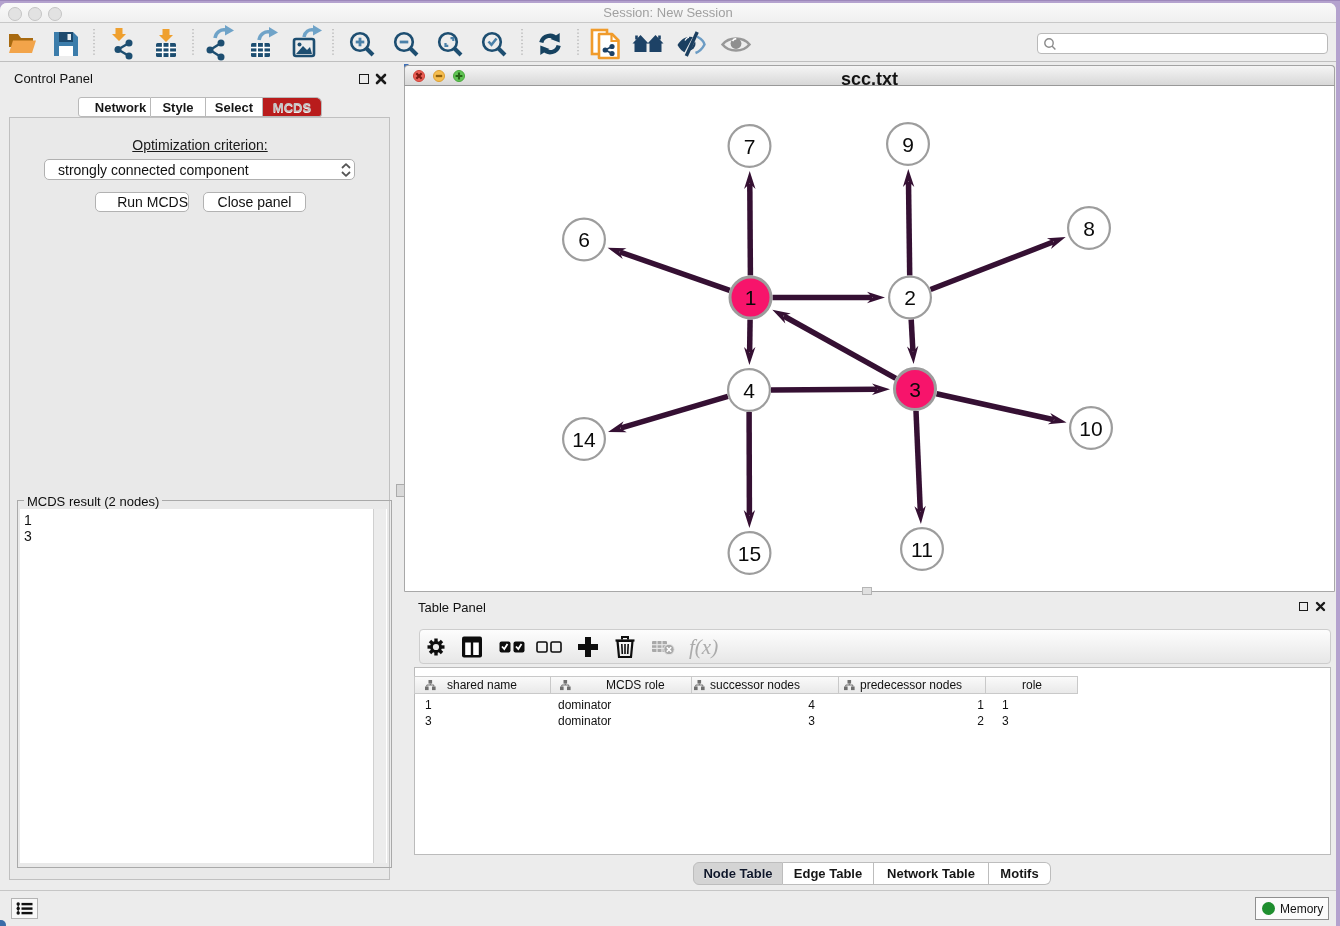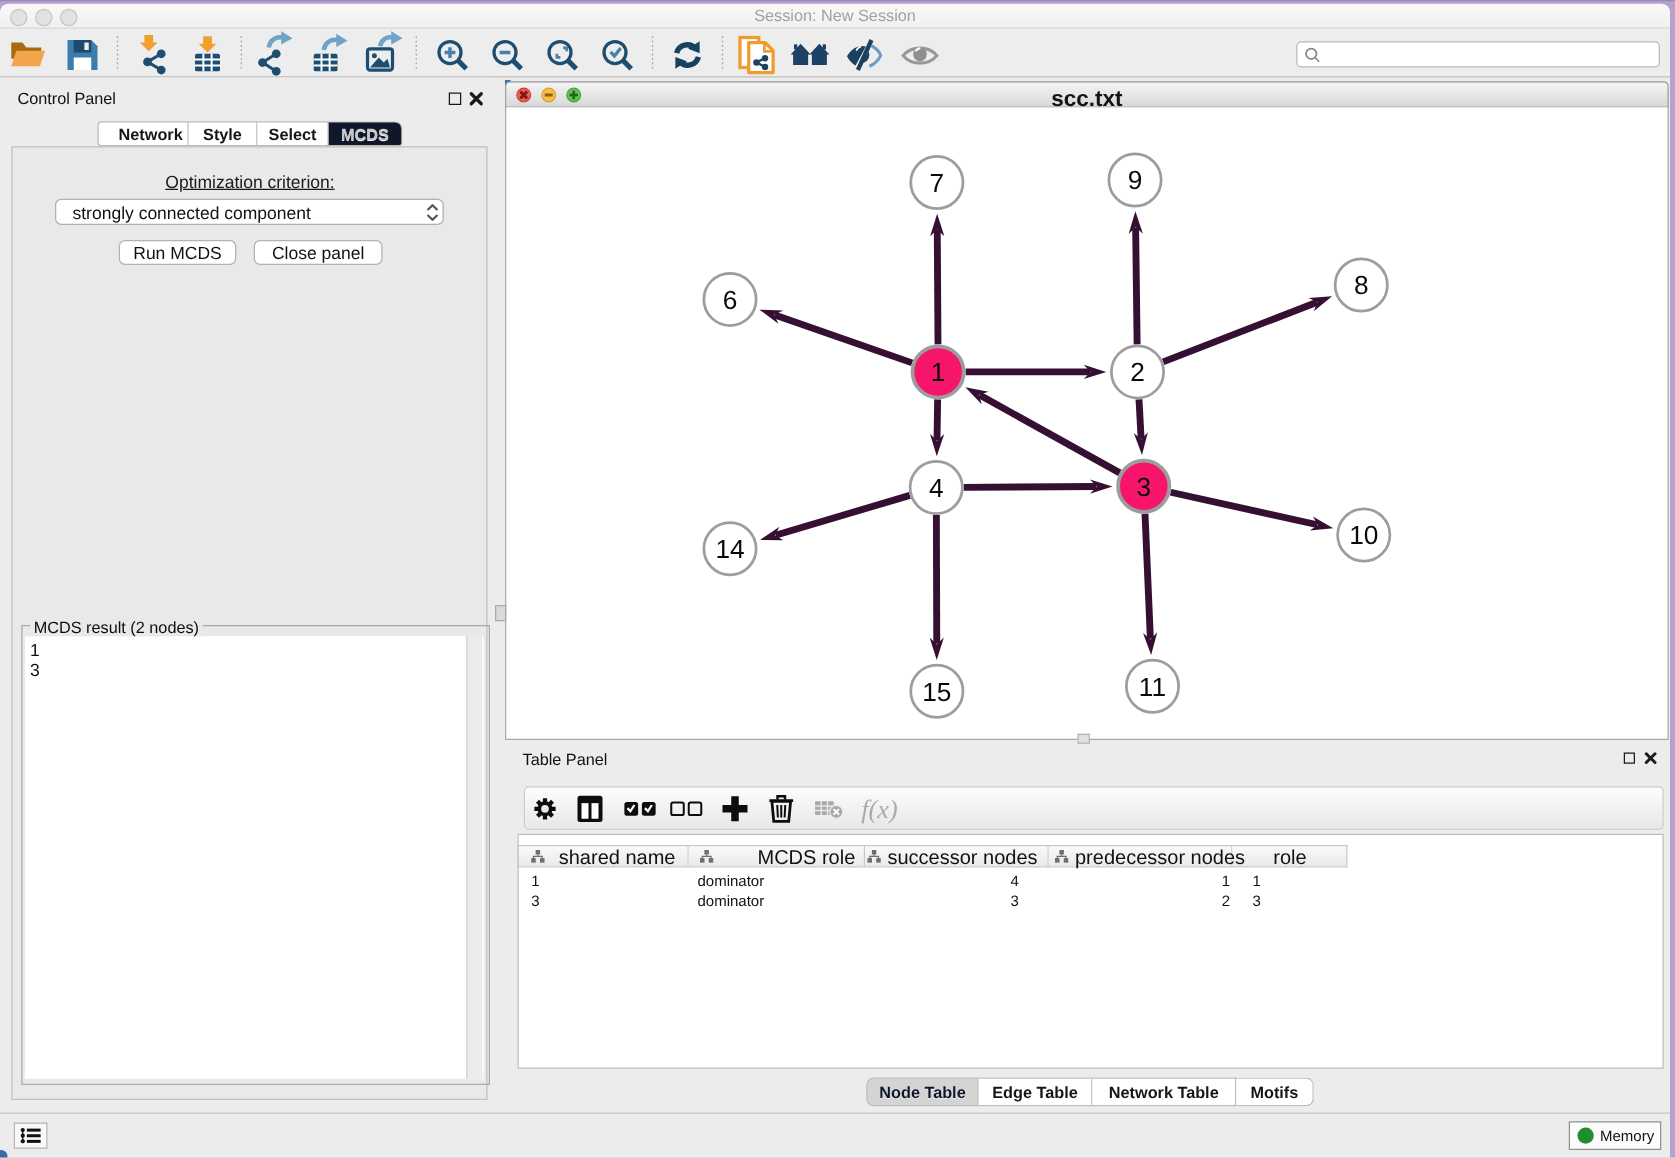--- a/index.html
+++ b/index.html
@@ -36,21 +36,21 @@
 #nettext{left:404px;top:69px;width:931px;text-align:center;font-size:18px;color:#141414;font-weight:bold;}
 .mac{width:12px;height:12px;border-radius:50%;top:70px;box-sizing:border-box;}
 #tpanel{left:404px;top:597px;width:931px;height:291px;background:#ececec;}
 #tptitle{left:418px;top:600px;font-size:13px;color:#111;}
 #ttoolbar{left:419px;top:629px;width:912px;height:35px;background:linear-gradient(#fdfdfd,#e7e7e7);
  border:1px solid #cdcdcd;border-radius:4px;box-sizing:border-box;}
 #ttable{left:414px;top:667px;width:917px;height:188px;background:#fff;border:1px solid #bbb;box-sizing:border-box;}
 .th{top:676px;height:18px;background:linear-gradient(#fafafa,#e9e9e9);border:1px solid #c9c9c9;
  border-left:none;box-sizing:border-box;font-size:12px;color:#111;text-align:center;line-height:17px;}
 .td{font-size:12px;color:#111;}
-.thx{top:678px;font-size:16px;color:#111;}
+.thx{top:678px;font-size:12px;color:#111;}
 .btab{top:862px;height:23px;border:1px solid #bdbdbd;background:#fff;color:#161616;
  font-size:13px;font-weight:bold;text-align:center;line-height:22px;box-sizing:border-box;}
 </style></head>
 <body>
 <div class="abs" style="left:0;top:0;width:1340px;height:1px;background:#9d88bb;"></div>
 <div class="abs" id="win"></div>
 <div class="abs" id="titlebar"></div>
 <div class="abs tl" style="left:8px;background:#e2e2e2;border:1px solid #c5c5c5;"></div>
 <div class="abs tl" style="left:28px;background:#e2e2e2;border:1px solid #c5c5c5;"></div>
 <div class="abs tl" style="left:48px;background:#e2e2e2;border:1px solid #c5c5c5;"></div>
@@ -197,31 +197,31 @@
   </svg>
 <div class="abs" id="cpanel"></div>
 <div class="abs" id="cptitle">Control Panel</div>
 <div class="abs" style="left:359px;top:74px;width:10px;height:10px;border:1.5px solid #1a1a1a;box-sizing:border-box;"></div>
 <svg class="abs" style="left:375px;top:73px" width="12" height="12" viewBox="0 0 12 12">
     <path d="M2 2 L10 10 M10 2 L2 10" stroke="#1a1a1a" stroke-width="2.6" stroke-linecap="round"></path>
   </svg>
 <div class="abs tab" style="left:78px;width:73px;border-radius:3px 0 0 3px;padding-left:12px;">Network</div>
 <div class="abs tab" style="left:151px;width:55px;border-left:none;">Style</div>
 <div class="abs tab" style="left:206px;width:57px;border-left:none;">Select</div>
-<div class="abs tab" style="left:263px;width:59px;border-left:none;border-radius:0 6px 3px 0;background:#0f172a;color:#c4c4c4;text-shadow:0 1px 0 #f0f0f0;">MCDS</div>
+<div class="abs tab" style="left:263px;width:59px;border-left:none;border-radius:0 6px 3px 0;background:#b91c1c;color:#c4c4c4;text-shadow:0 1px 0 #f0f0f0;">MCDS</div>
 <div class="abs" id="cpbox"></div>
 <div class="abs" id="optlabel">Optimization criterion:</div>
 <div class="abs" id="combo">
     <div class="abs txt">strongly connected component</div>
 <svg class="abs" style="left:295px;top:3px" width="12" height="14" viewBox="0 0 12 14">
       <path d="M2 5 L6 1.2 L10 5" fill="none" stroke="#555" stroke-width="1.8" stroke-linejoin="round"></path>
       <path d="M2 9 L6 12.8 L10 9" fill="none" stroke="#555" stroke-width="1.8" stroke-linejoin="round"></path>
     </svg>
   </div>
-<div class="abs btn" style="left:95px;width:94px;">Run MCDS</div>
+<div class="abs btn" style="left:95px;width:94px;text-align:right;">Run MCDS</div>
 <div class="abs btn" style="left:203px;width:103px;">Close panel</div>
 <div class="abs" id="fieldset"></div>
 <div class="abs" id="fswhite"></div>
 <div class="abs" id="fstrack"></div>
 <div class="abs" id="fslegend">MCDS result (2 nodes)</div>
 <div class="abs" id="fsvals">1<br>3</div>
 <div class="abs" id="netwin"></div>
 <svg class="abs" style="left:404px;top:64px" width="5" height="5" viewBox="0 0 5 5">
     <path d="M0,0 L5,0 L0,5 Z" fill="#3f6fb5"></path>
   </svg>

